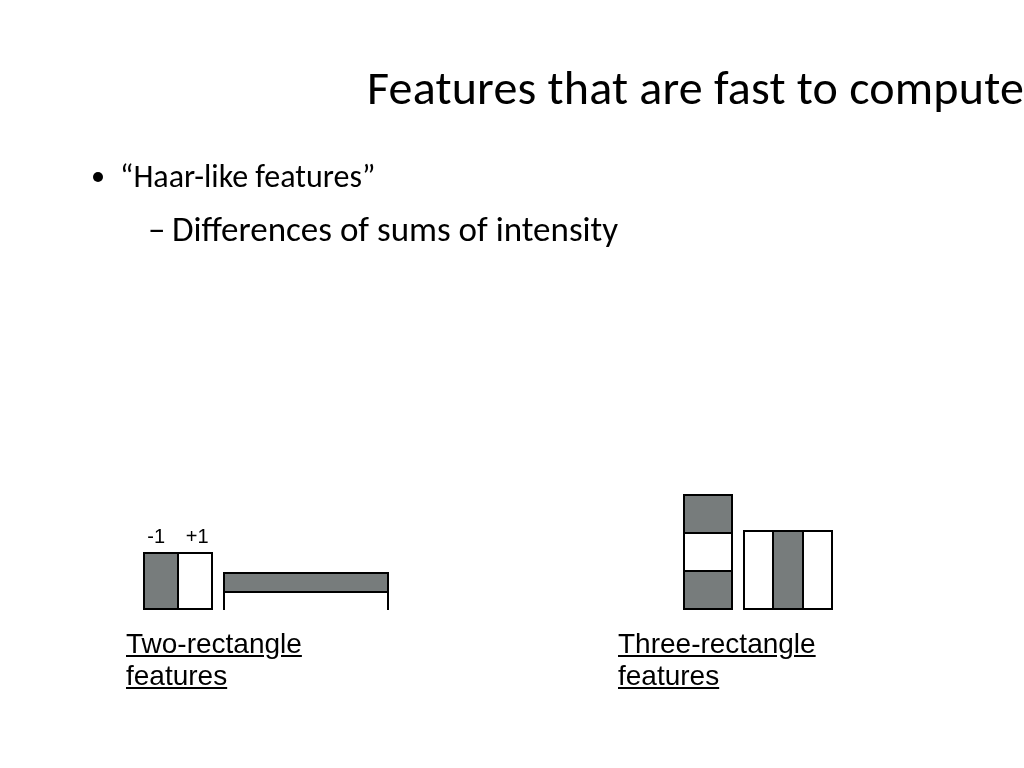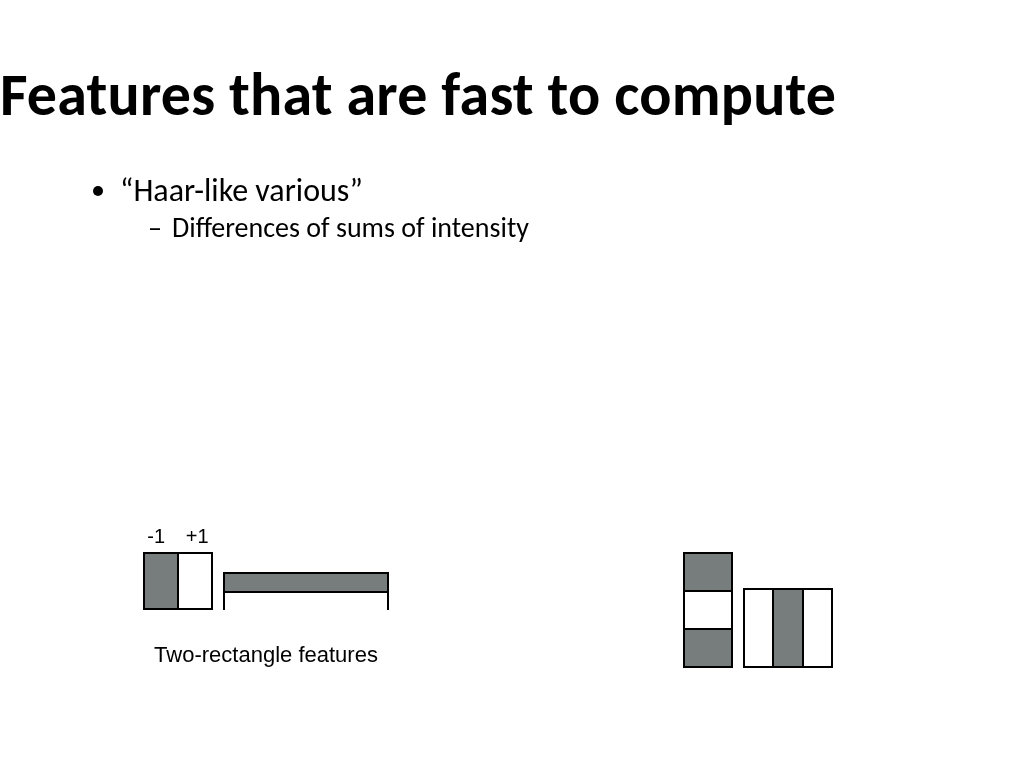--- a/index.html
+++ b/index.html
@@ -11,43 +11,43 @@
     font-family: Calibri, "Segoe UI", Arial, sans-serif;
     color: #000;
   }
   .slide {
     width: 1024px;
     height: 768px;
     position: relative;
     box-sizing: border-box;
   }
   .title {
-    text-align: left;
-    font-size: 60px;
-    font-weight: 700;
+    text-align: right;
+    font-size: 48px;
+    font-weight: 400;
     padding-top: 58px;
     letter-spacing: 0.2px;
   }
   .body {
     padding: 40px 80px 0 80px;
   }
   ul.bullets {
     list-style: disc;
     padding-left: 40px;
     margin: 0;
     font-size: 32px;
   }
   ul.bullets > li {
     margin-bottom: 6px;
   }
   ul.dashes {
     list-style: none;
     padding-left: 28px;
-    margin-top: 0;
-    font-size: 28px;
+    margin-top: 12px;
+    font-size: 35px;
   }
   ul.dashes > li {
     position: relative;
     padding-left: 24px;
     margin-bottom: 8px;
     line-height: 1.25;
   }
   ul.dashes > li::before {
     content: "–";
     position: absolute;
@@ -69,22 +69,23 @@
     align-items: center;
   }
   .fig-row {
     display: flex;
     align-items: flex-end;
     gap: 10px;
     height: 140px;
   }
   .caption {
     font-family: Arial, sans-serif;
-    font-size: 22px;
-    margin-top: 32px;
+    font-size: 28px;
+    margin-top: 18px;
+    text-decoration: underline;
   }
   .rect-box {
     border: 2px solid #000;
     display: inline-block;
     box-sizing: border-box;
   }
   .cell-g { background: #777c7c; }
   .cell-w { background: #fff; }
 
   
@@ -132,21 +133,21 @@
 </head>
 <body>
 
 <div class="slide">
 
   <div class="title">Features that are fast to compute</div>
 
   <div class="body">
     <ul class="bullets">
       <li>
-        <span>“Haar-like various”</span>
+        <span>“Haar-like features”</span>
         <ul class="dashes">
           <li>Differences of sums of intensity</li>
         </ul>
       </li>
     </ul>
   </div>
 
   <div class="figures">
 
     <div class="fig-group" style="width:280px;">
@@ -175,18 +176,19 @@
           <div class="cell-g"></div>
             <div class="cell-w"></div>
             <div class="cell-g"></div>
         </div>
         <div class="rect-box three-b">
           <div class="cell-w"></div>
             <div class="cell-g"></div>
             <div class="cell-w"></div>
         </div>
       </div>
+      <div class="caption">Three-rectangle features</div>
     </div>
 
 
   </div>
 
 </div>
 
 </body></html>

